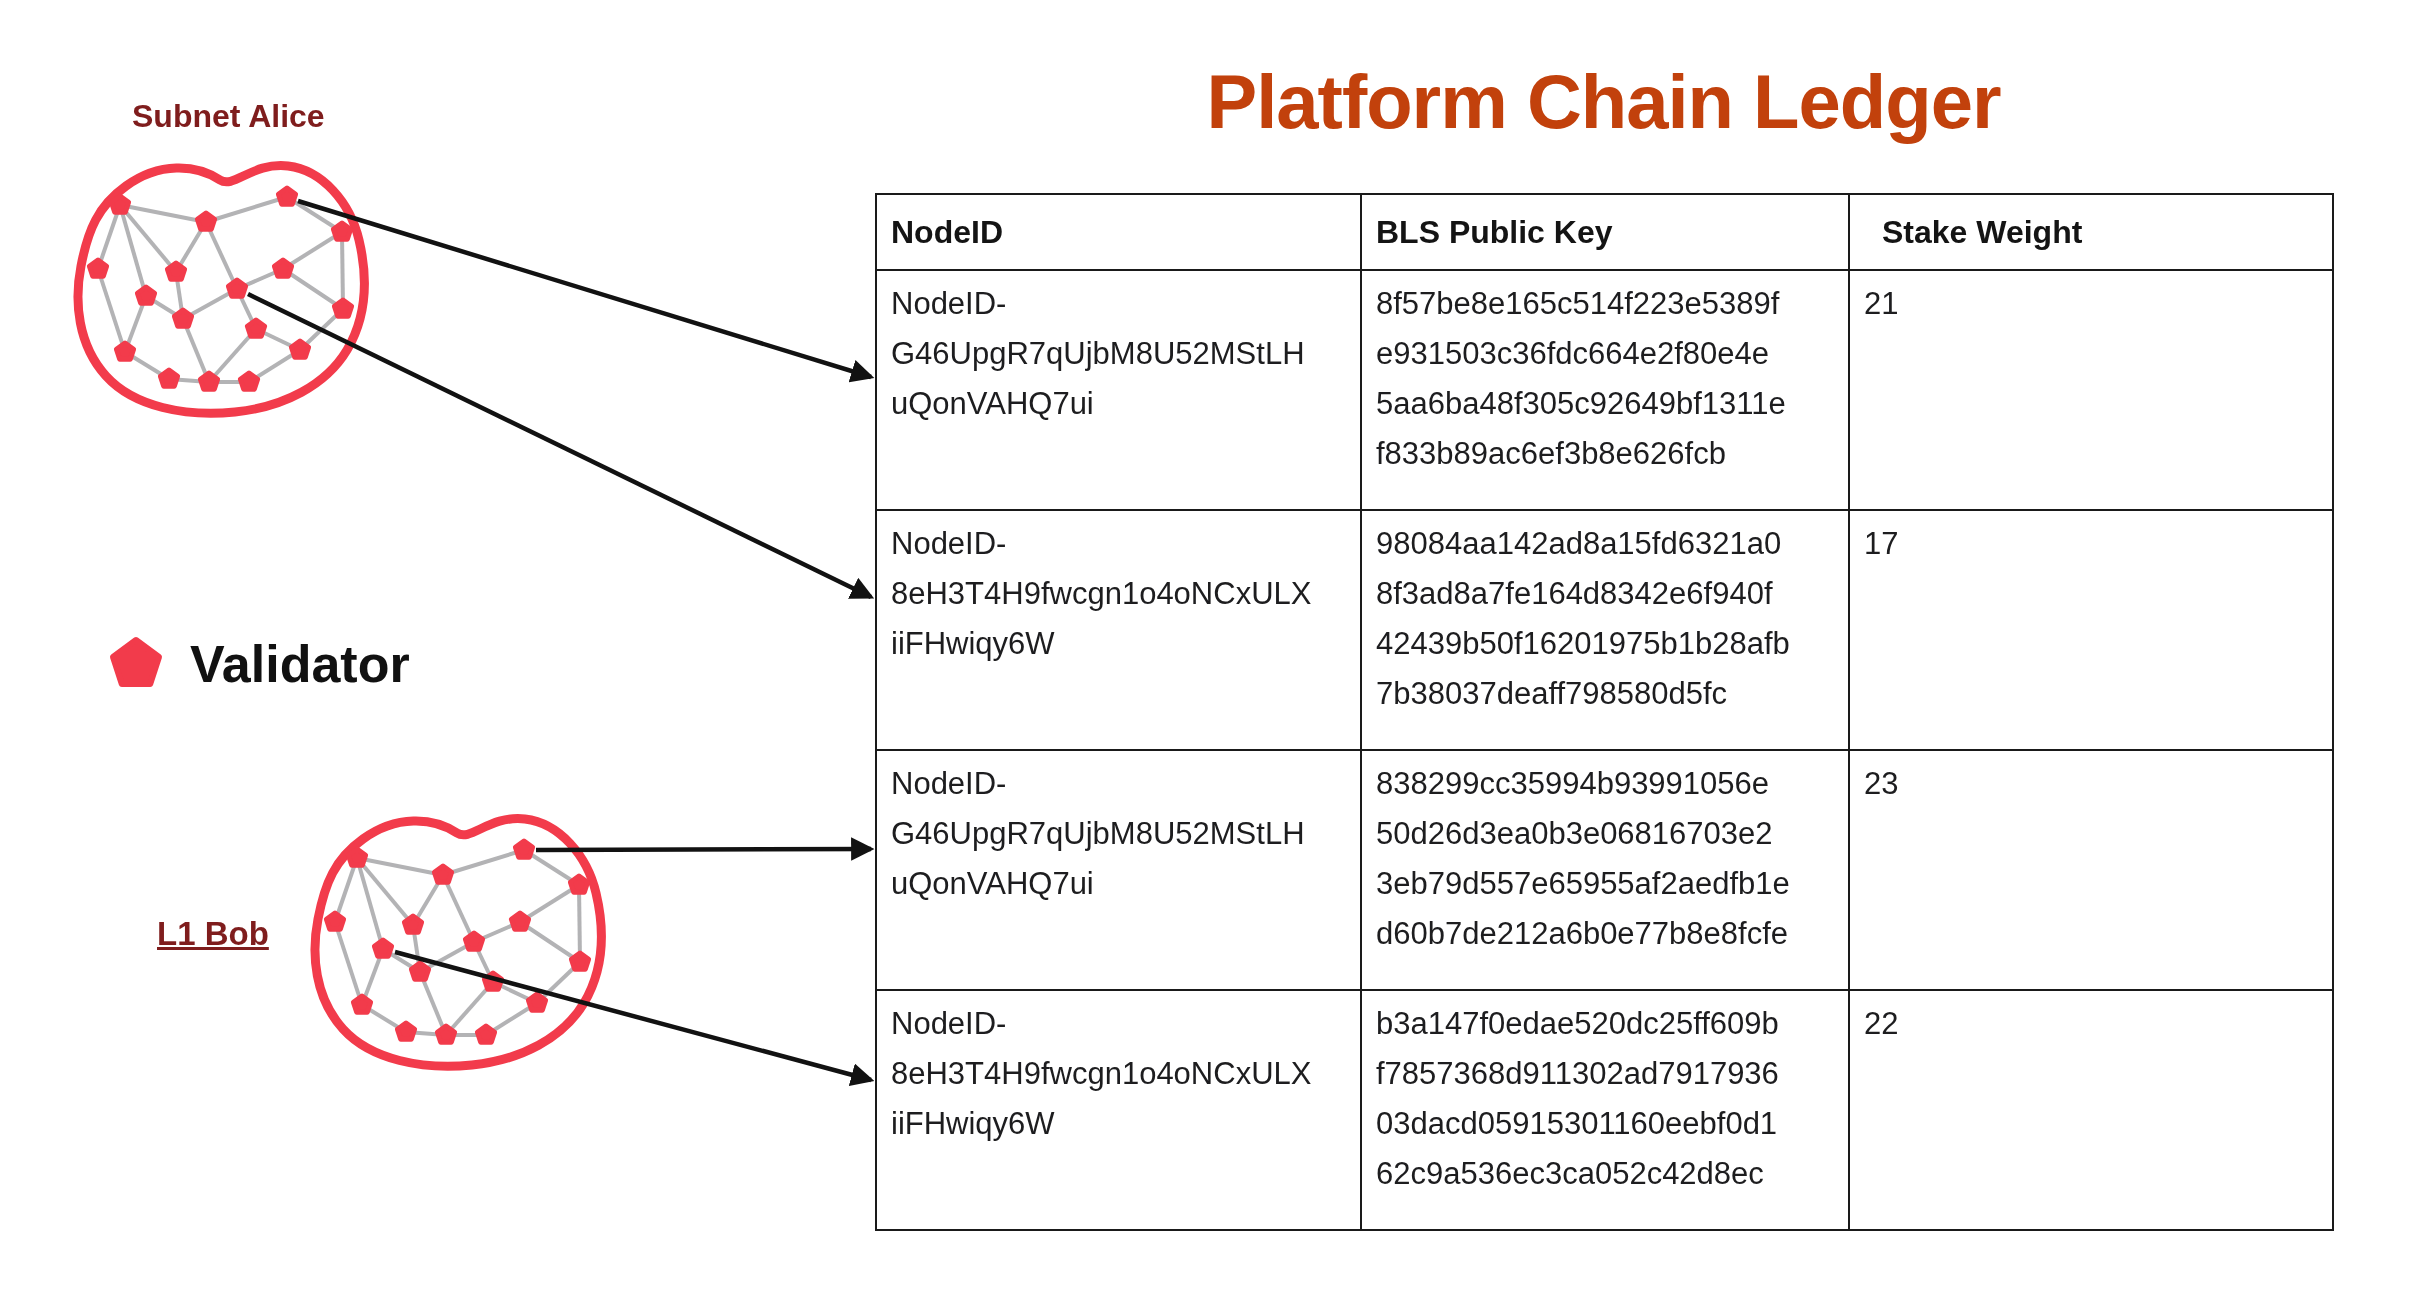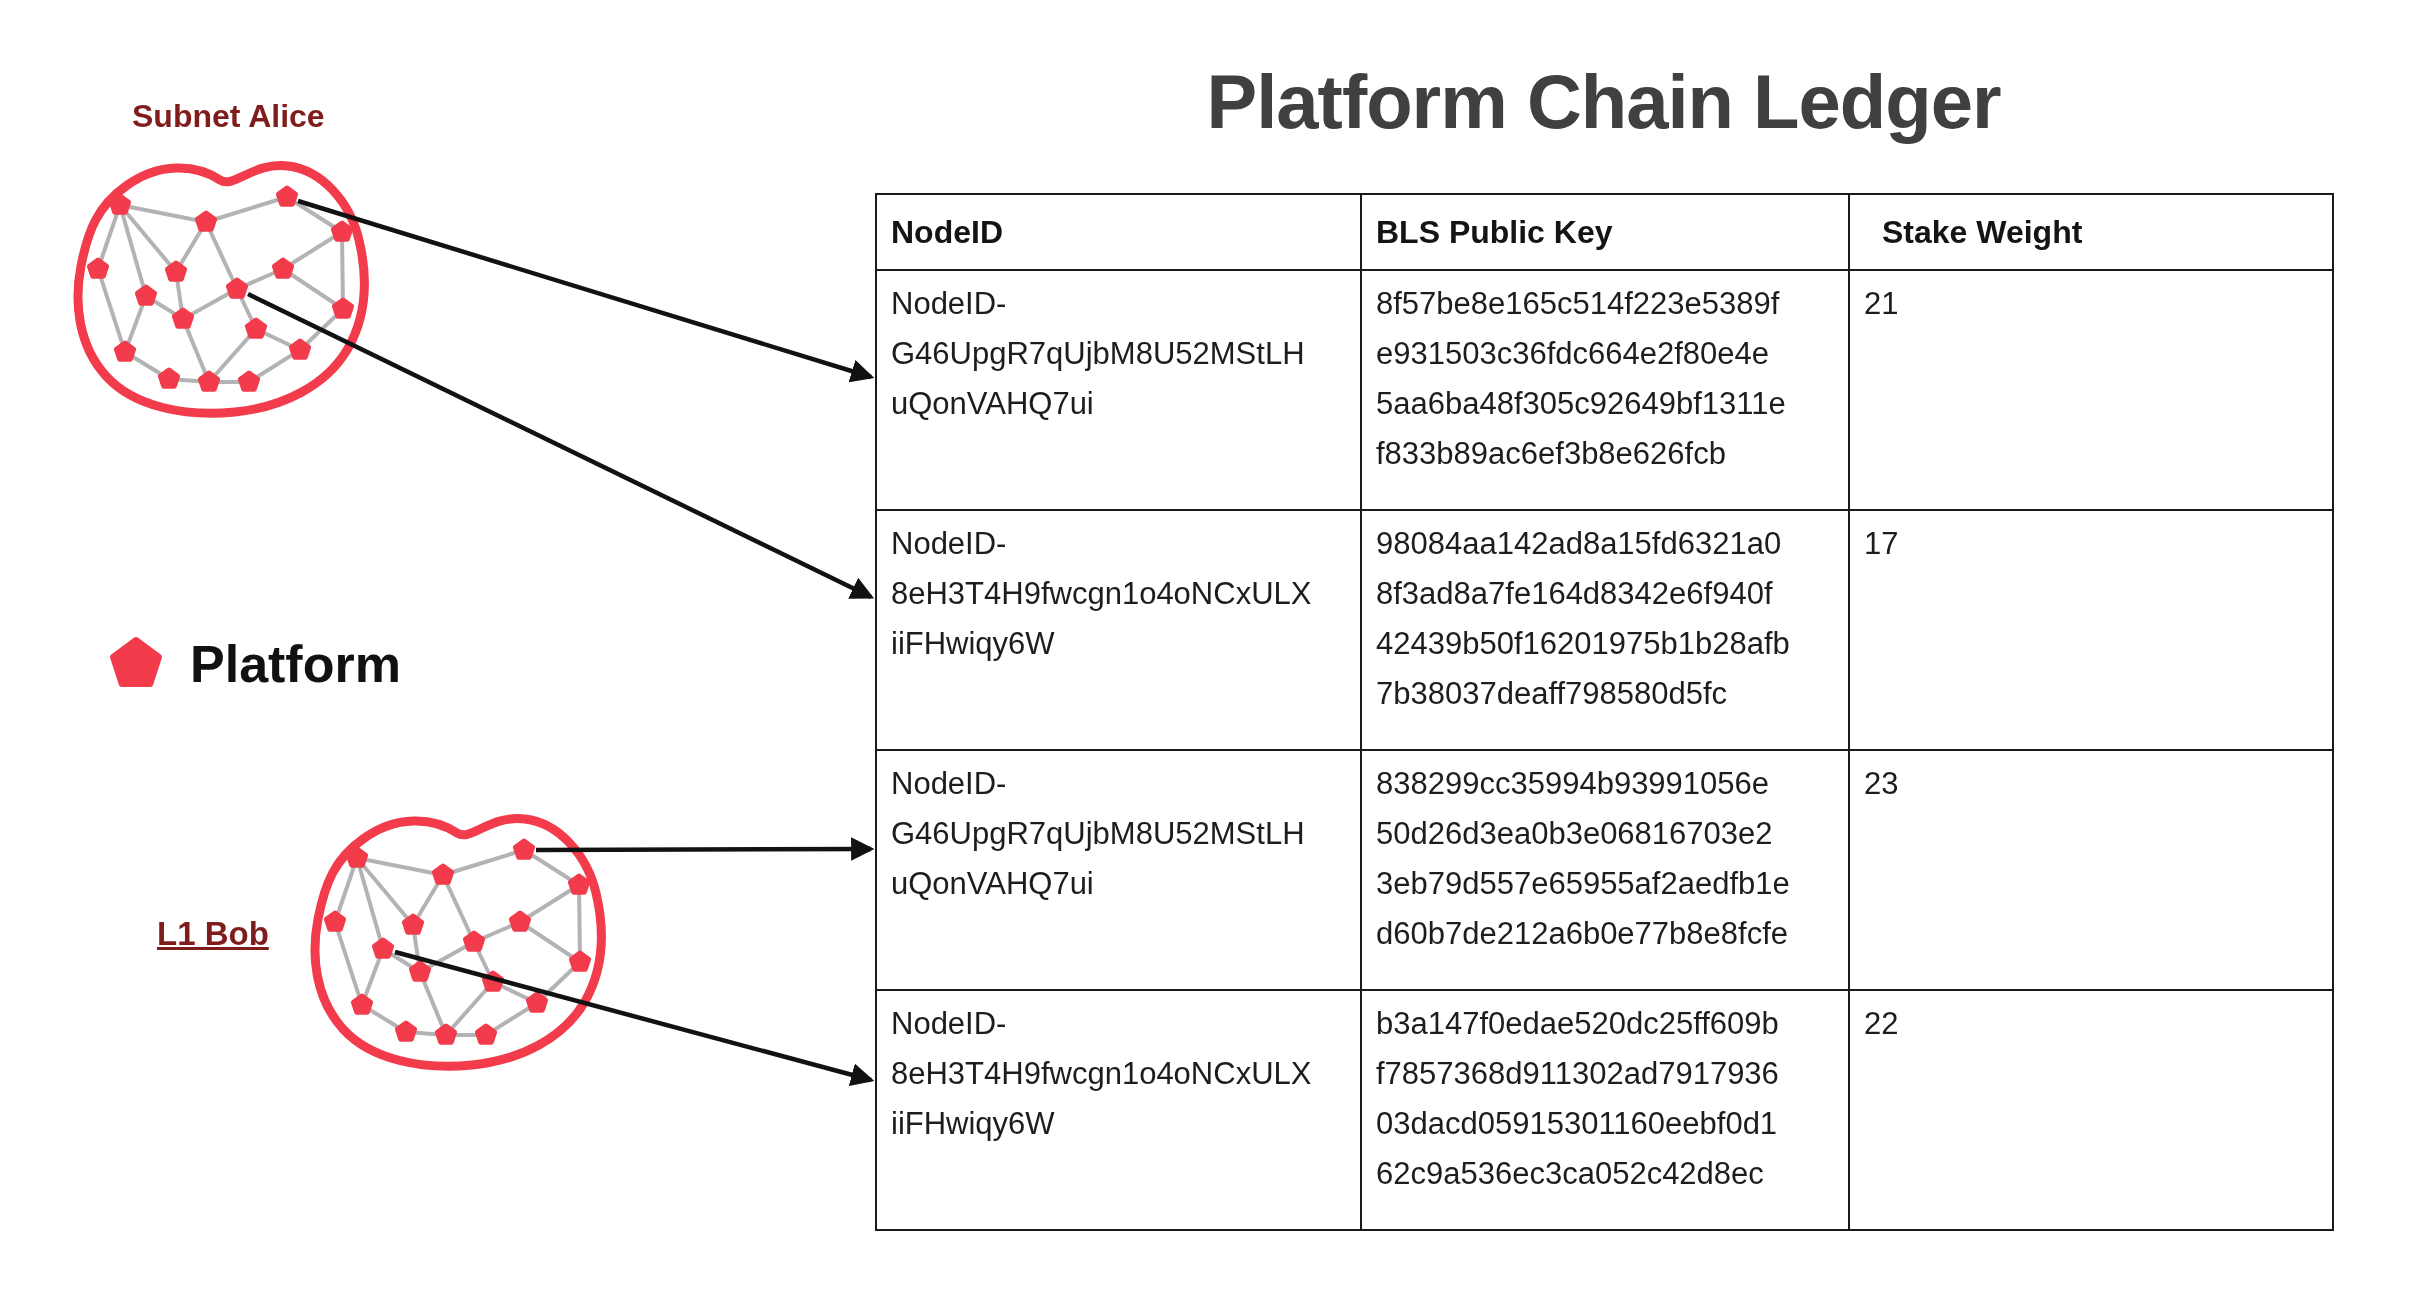--- a/index.html
+++ b/index.html
@@ -12,21 +12,21 @@
     font-family:"Liberation Sans",sans-serif;color:var(--ink);}
   #stage{position:absolute;left:0;top:0;width:2424px;height:1294px;}
 
   #overlay{position:absolute;left:0;top:0;width:2424px;height:1294px;z-index:1;}
   .blob{fill:none;stroke:var(--accent);stroke-width:9;stroke-linejoin:round;stroke-linecap:round;}
   .edge{stroke:var(--edge);stroke-width:4;}
   .node{fill:var(--accent);stroke:var(--accent);stroke-width:5;stroke-linejoin:round;}
   .arrow{stroke:#121212;stroke-width:4.5;}
 
   .page-title{position:absolute;left:875px;top:58px;width:1457px;text-align:center;
-    font-size:76px;font-weight:700;letter-spacing:-1px;color:#404040;z-index:2;}
+    font-size:76px;font-weight:700;letter-spacing:-1px;color:#c2410c;z-index:2;}
 
   .net-label{position:absolute;font-weight:700;color:#7f1d1d;z-index:2;}
   #alice-label{left:132px;top:98px;font-size:32px;}
   #bob-label{left:157px;top:915px;font-size:33px;text-decoration:underline;}
 
   .legend{position:absolute;left:108px;top:634px;display:flex;align-items:center;z-index:2;}
   .legend svg{display:block;}
   .legend-pentagon{fill:var(--accent);stroke:var(--accent);stroke-width:6;stroke-linejoin:round;}
   .legend-label{font-size:52px;font-weight:700;margin-left:26px;color:#111;}
 
@@ -153,21 +153,21 @@
   <div class="page-title">Platform Chain Ledger</div>
 
   <div id="alice-label" class="net-label">Subnet Alice</div>
 
   <div id="bob-label" class="net-label">L1 Bob</div>
 
   <div class="legend">
     <svg width="56" height="56" viewBox="0 0 56 56">
       <polygon class="legend-pentagon" points="28,4 51,21 42.2,48 13.8,48 5,21"></polygon>
     </svg>
-    <span class="legend-label">Platform</span>
+    <span class="legend-label">Validator</span>
   </div>
 
   <table id="ledger">
     <colgroup>
         <col style="width:485px">
         <col style="width:488px">
         <col style="width:484px">
       </colgroup>
     <thead>
       <tr>

